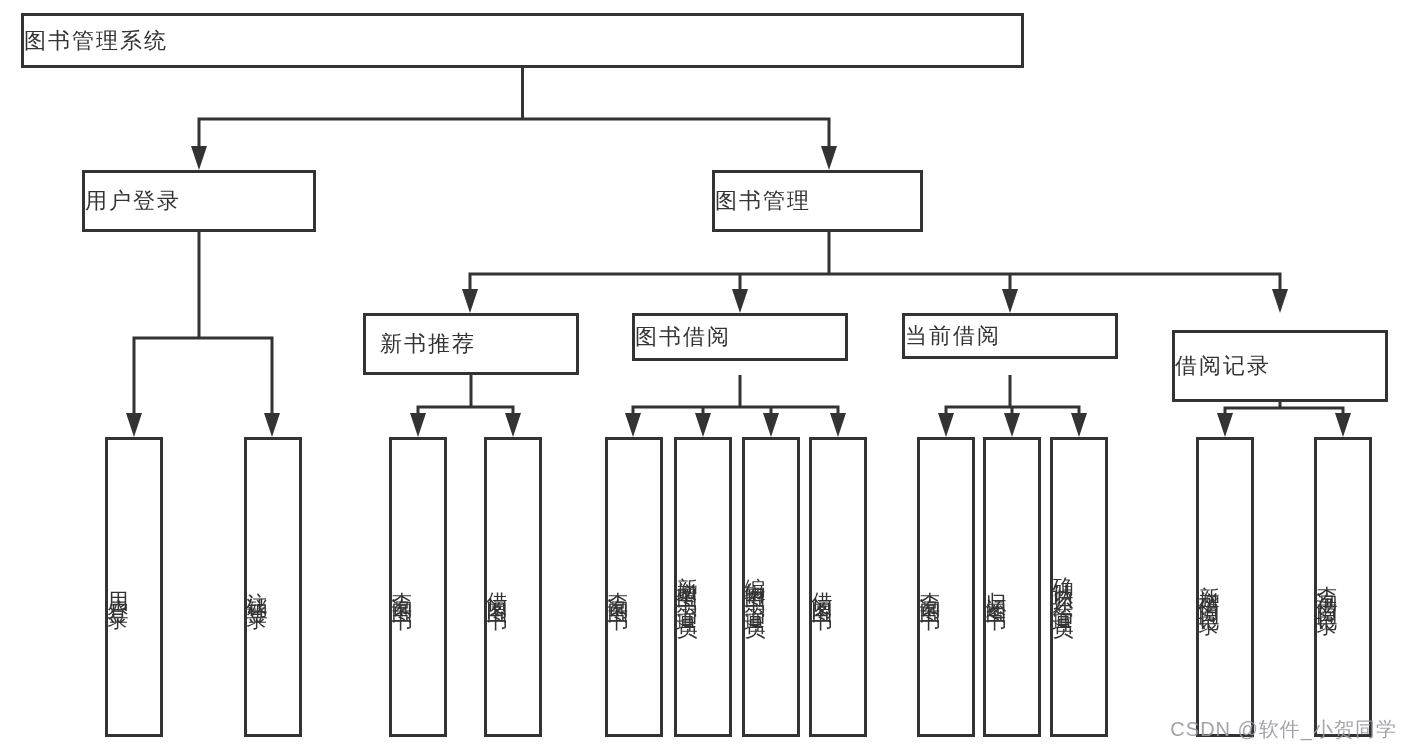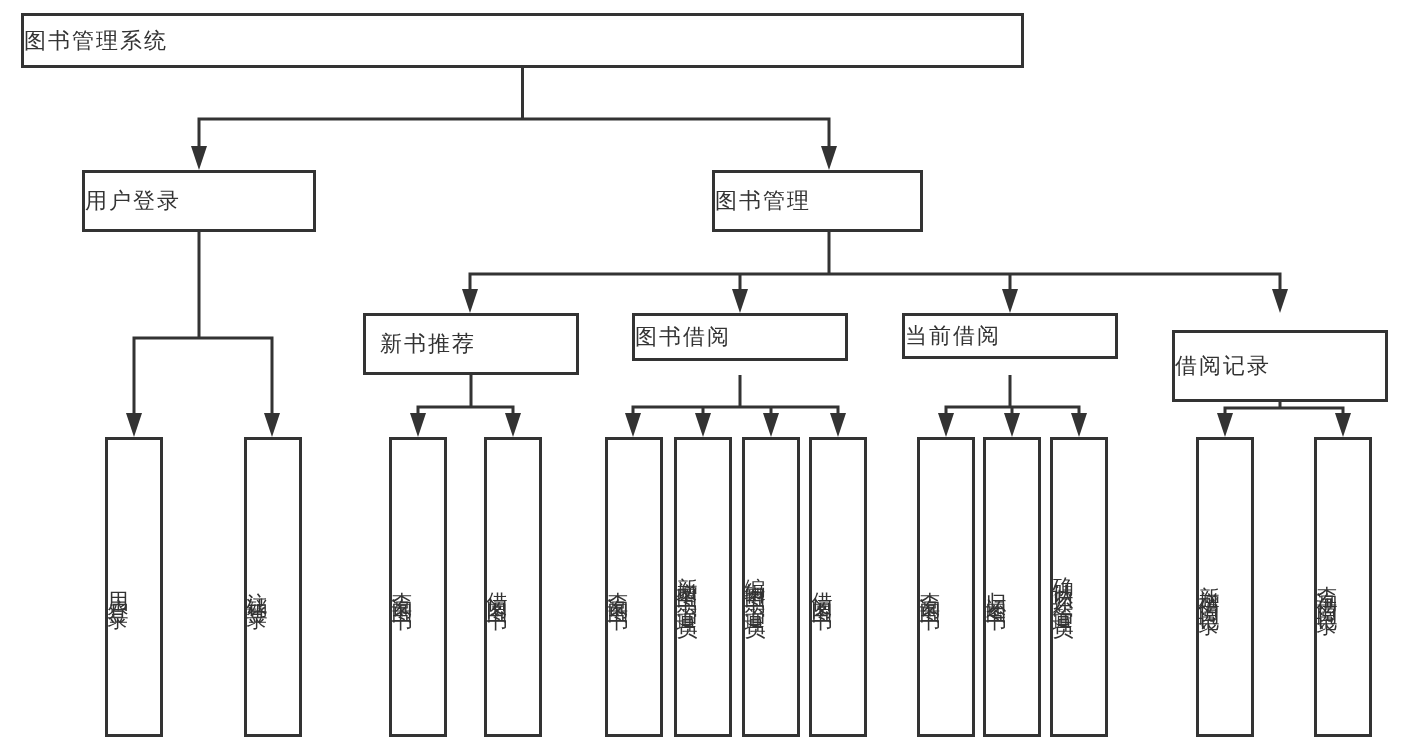--- a/index.html
+++ b/index.html
@@ -152,14 +152,15 @@
     <span>确认归还（管理员）</span>
   </div>
 
   <div class="box vbox" style="left:1196px; top:437px;">
     <span>新增借阅记录</span>
   </div>
   <div class="box vbox" style="left:1314px; top:437px;">
     <span>查询借阅记录</span>
   </div>
 
+  <div class="watermark">CSDN @软件_小贺同学</div>
 
 </div>
 
 </body></html>

